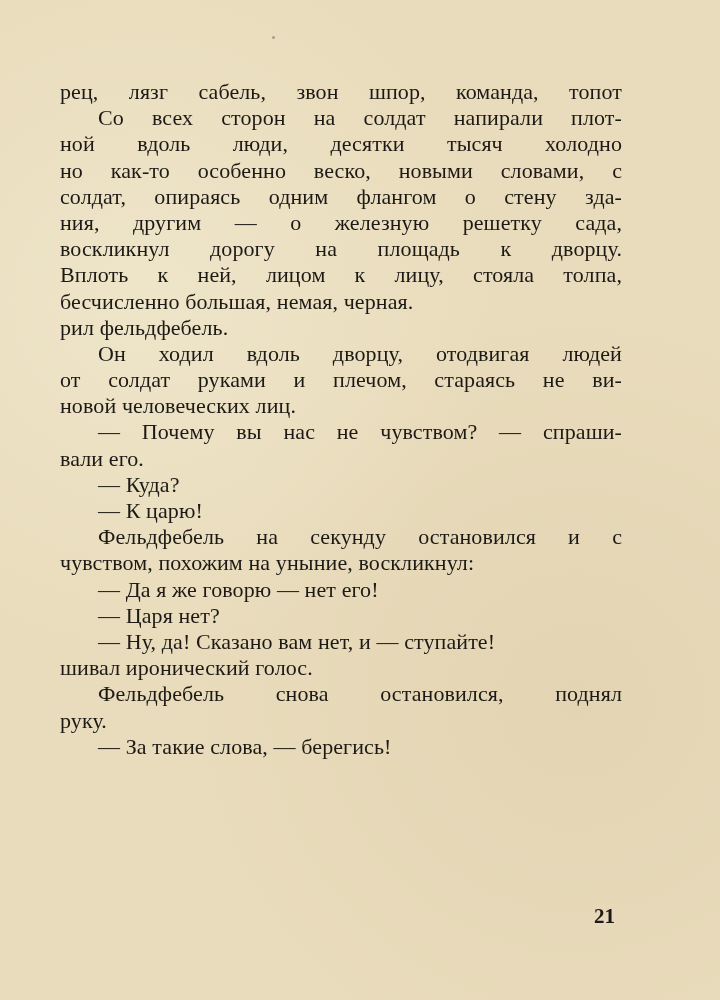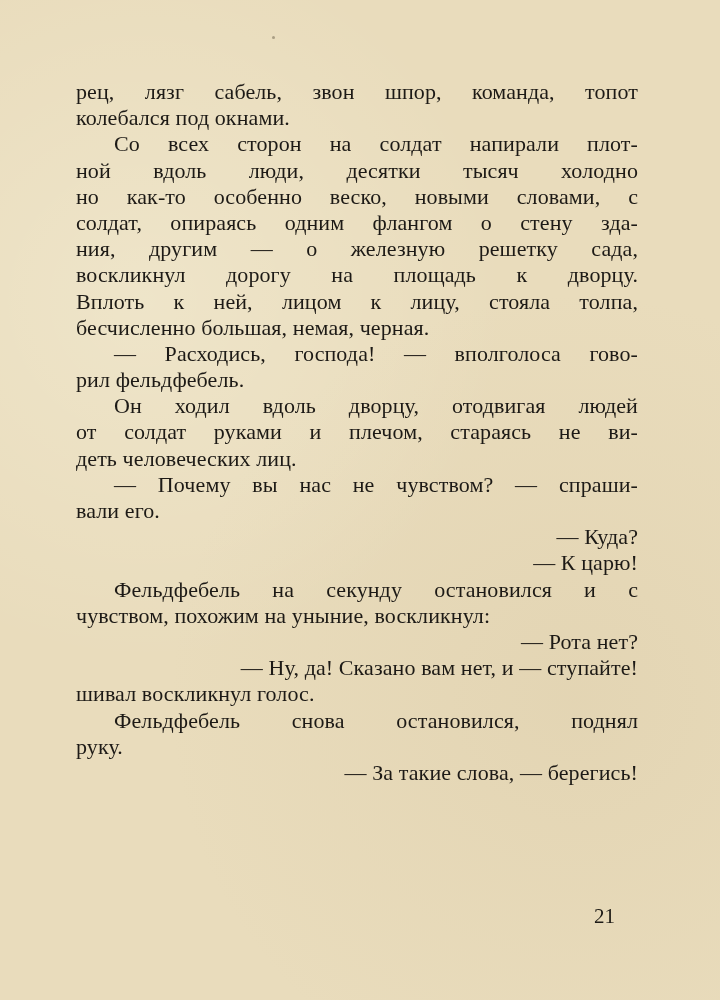--- a/index.html
+++ b/index.html
@@ -20,85 +20,83 @@
     }
     .page {
       position: absolute;
       left: 0;
       top: 0;
       width: 720px;
       height: 1000px;
     }
     .text-block {
       position: absolute;
-      left: 76px;
+      left: 60px;
       top: 79px;
       width: 562px;
     }
     .line {
       height: 26.2px;
       line-height: 26.2px;
       font-size: 22px;
       white-space: nowrap;
       letter-spacing: 0.1px;
     }
     .line.justify {
       text-align: justify;
       text-align-last: justify;
     }
     .line.indent {
       padding-left: 38px;
-      text-align: right;
     }
     .page-number {
       position: absolute;
       left: 594px;
       top: 904px;
       font-size: 21px;
-      font-weight: normal;
+      font-weight: bold;
       font-family: "Liberation Serif", "DejaVu Serif", serif;
     }
     .speck {
       position: absolute;
       width: 3px;
       height: 3px;
       border-radius: 50%;
       background: rgba(90,80,60,0.45);
     }
   </style>
 </head>
 <body>
 
 <div class="page">
   <span class="speck" style="left:272px;top:36px;"></span>
 
   <div class="text-block">
     <div class="line justify">рец, лязг сабель, звон шпор, команда, топот</div>
-    <div class="line">колебался под окнами.</div>
     <div class="line indent justify">Со всех сторон на солдат напирали плот-</div>
     <div class="line justify">ной вдоль люди, десятки тысяч холодно</div>
     <div class="line justify">но как-то особенно веско, новыми словами, с</div>
     <div class="line justify">солдат, опираясь одним флангом о стену зда-</div>
     <div class="line justify">ния, другим — о железную решетку сада,</div>
     <div class="line justify">воскликнул дорогу на площадь к дворцу.</div>
     <div class="line justify">Вплоть к ней, лицом к лицу, стояла толпа,</div>
     <div class="line">бесчисленно большая, немая, черная.</div>
-    <div class="line indent justify">— Расходись, господа! — вполголоса гово-</div>
     <div class="line">рил фельдфебель.</div>
     <div class="line indent justify">Он ходил вдоль дворцу, отодвигая людей</div>
     <div class="line justify">от солдат руками и плечом, стараясь не ви-</div>
-    <div class="line">деть человеческих лиц.</div>
+    <div class="line">новой человеческих лиц.</div>
     <div class="line indent justify">— Почему вы нас не чувством? — спраши-</div>
     <div class="line">вали его.</div>
     <div class="line indent">— Куда?</div>
     <div class="line indent">— К царю!</div>
     <div class="line indent justify">Фельдфебель на секунду остановился и с</div>
     <div class="line">чувством, похожим на уныние, воскликнул:</div>
-    <div class="line indent">— Рота нет?</div>
+    <div class="line indent">— Да я же говорю — нет его!</div>
+    <div class="line indent">— Царя нет?</div>
     <div class="line indent">— Ну, да! Сказано вам нет, и — ступайте!</div>
-    <div class="line">шивал воскликнул голос.</div>
+    <div class="line">шивал иронический голос.</div>
     <div class="line indent justify">Фельдфебель снова остановился, поднял</div>
     <div class="line">руку.</div>
     <div class="line indent">— За такие слова, — берегись!</div>
   </div>
 
   <div class="page-number">21</div>
 </div>
 
 </body></html>

